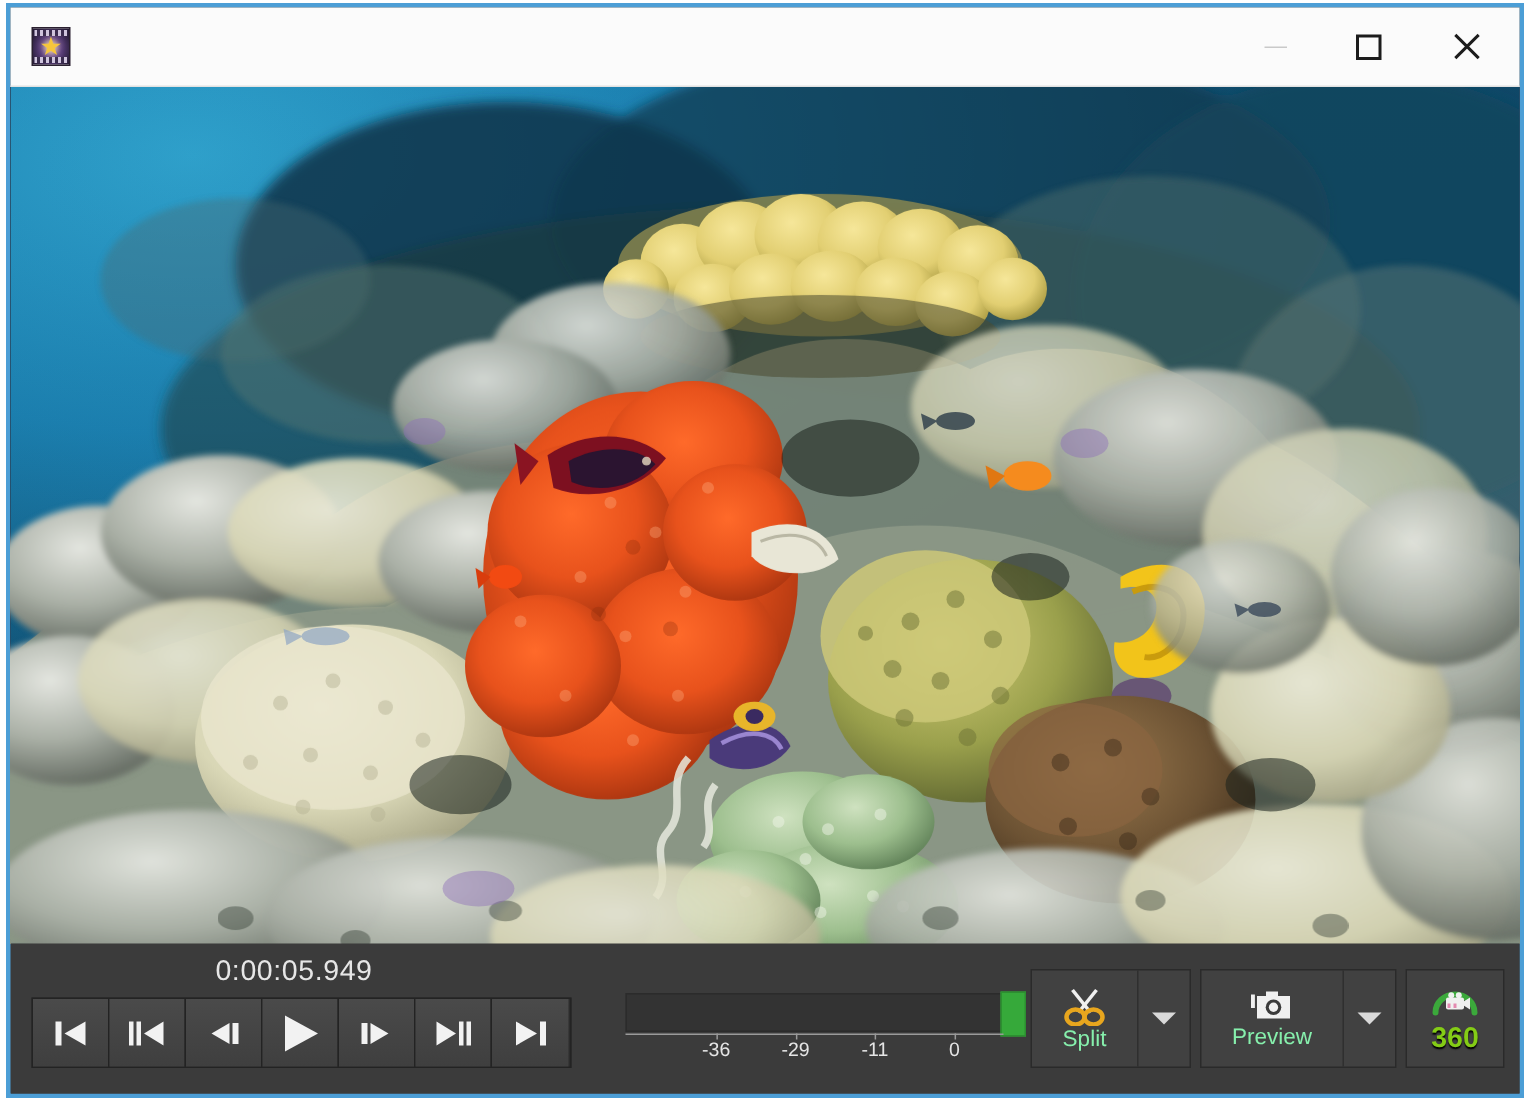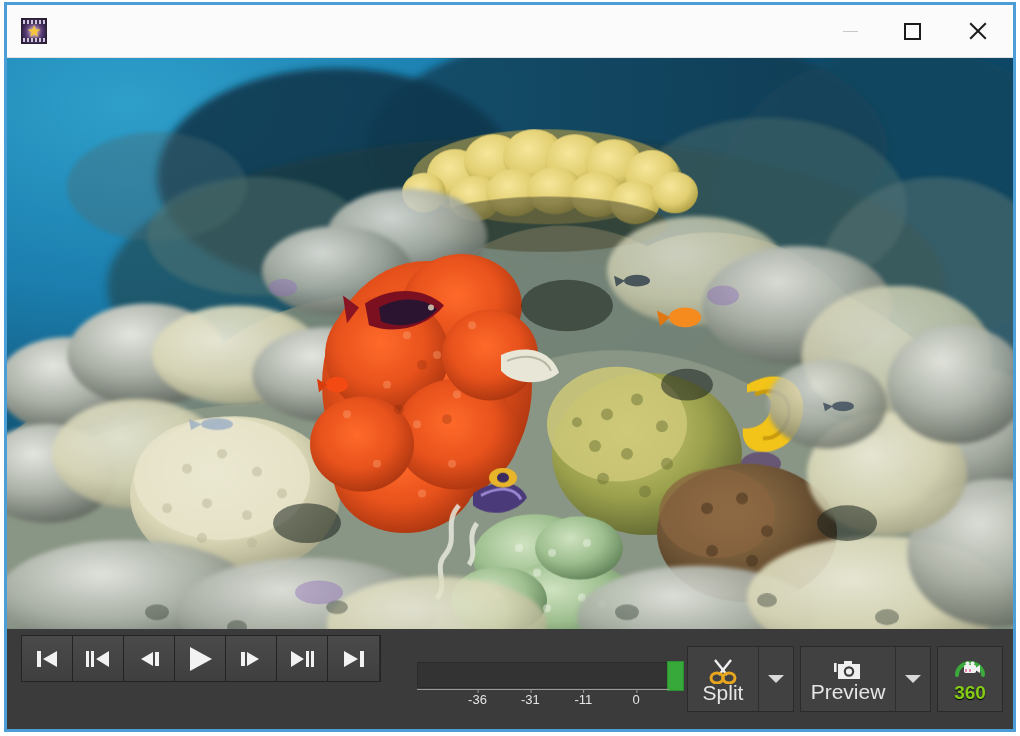--- a/index.html
+++ b/index.html
@@ -248,22 +248,22 @@
     width: 70px;
     display: flex;
     flex-direction: column;
     align-items: center;
     justify-content: center;
     cursor: default;
     gap: 1px;
   }
   .toolmain.wide { width: 94px; }
   .toollabel {
-    color: #e5e5e5;
-    font-size: 21px;
+    color: #86efac;
+    font-size: 15px;
     line-height: 16px;
   }
   .tooldrop {
     width: 34px;
     border-left: 1px solid #2f2f2f;
     display: flex;
     align-items: center;
     justify-content: center;
     cursor: default;
   }
@@ -613,20 +613,21 @@
           </g>
         </g>
 
         <rect x="0" y="0" width="1006" height="577" fill="none"></rect>
       </svg>
     </div>
 
     <div class="controlbar">
 
       <div class="transport-col">
+        <div class="timecode">0:00:05.949</div>
         <div class="transport">
 
           <div class="tbtn">
             <svg width="26" height="20" viewBox="0 0 26 20">
               <rect x="3" y="2" width="4" height="16" fill="#f2f2f2"></rect>
               <path d="M 23 2 L 23 18 L 9 10 Z" fill="#f2f2f2"></path>
             </svg>
           </div>
 
           <div class="tbtn">
@@ -675,21 +676,21 @@
         </div>
       </div>
 
       <div class="meter-col">
         <div class="meter-wrap">
           <div class="meter-track">
             <div class="meter-fill"></div>
           </div>
           <div class="meter-axis">
             <div class="mtick" style="left:24%">-36</div>
-            <div class="mtick" style="left:45%">-31</div>
+            <div class="mtick" style="left:45%">-29</div>
             <div class="mtick" style="left:66%">-11</div>
             <div class="mtick" style="left:87%">0</div>
           </div>
         </div>
       </div>
 
       <div class="tools">
 
         <div class="toolgroup">
           <div class="toolmain">

